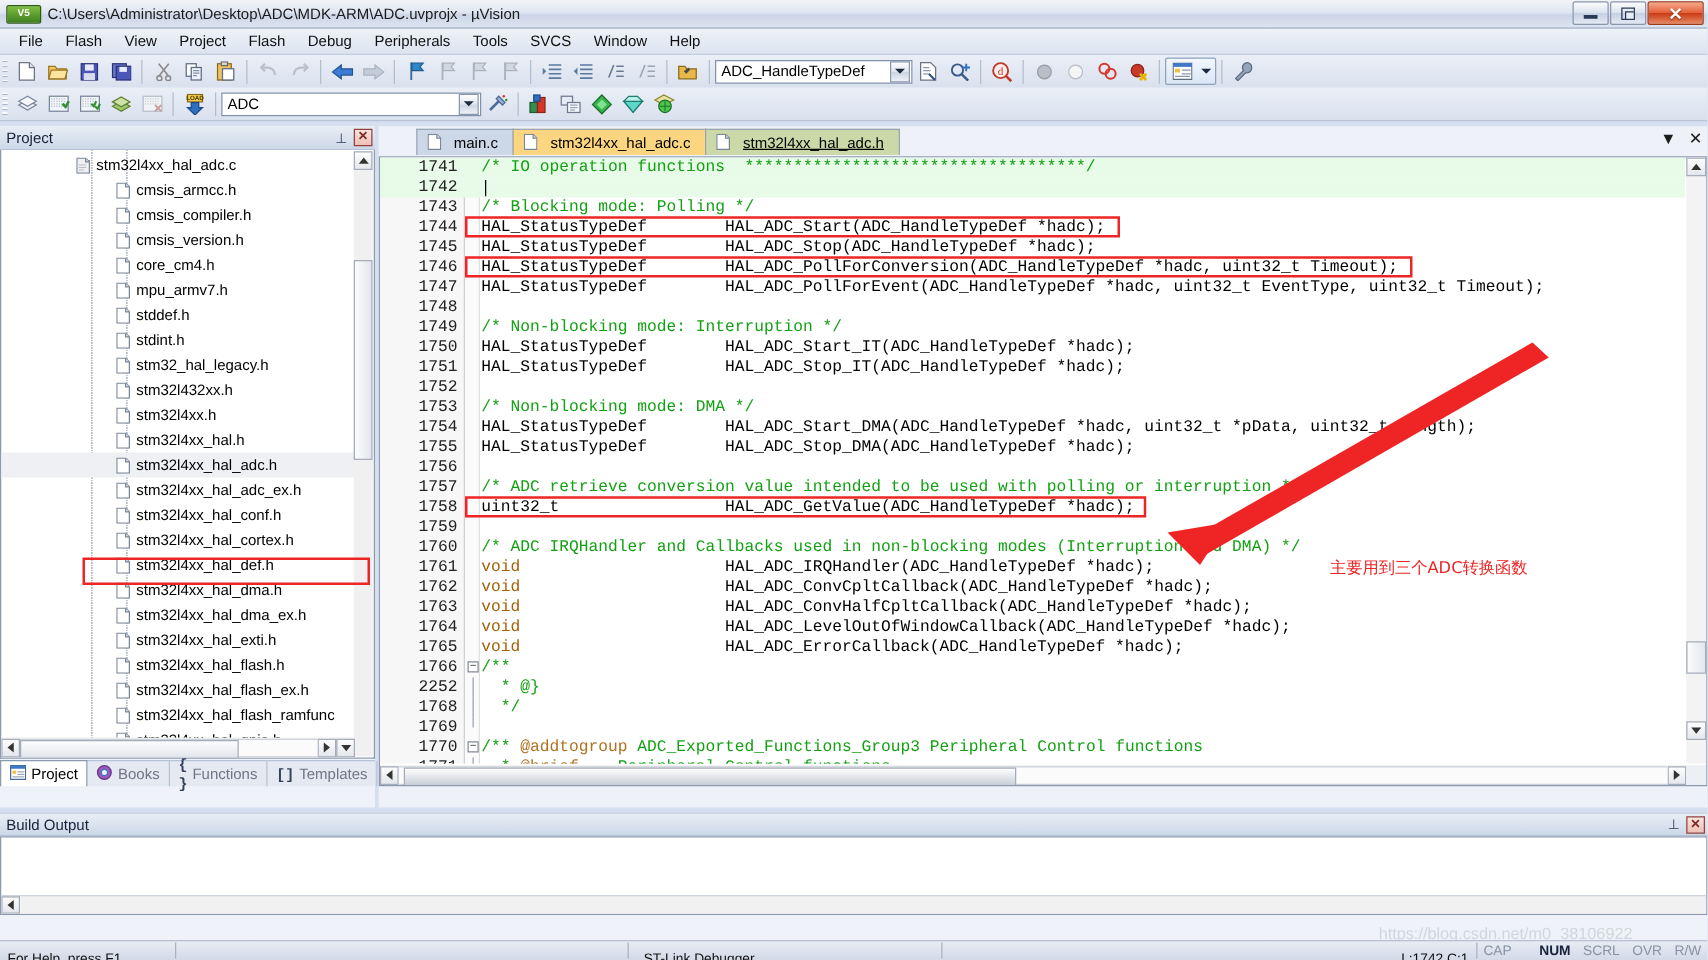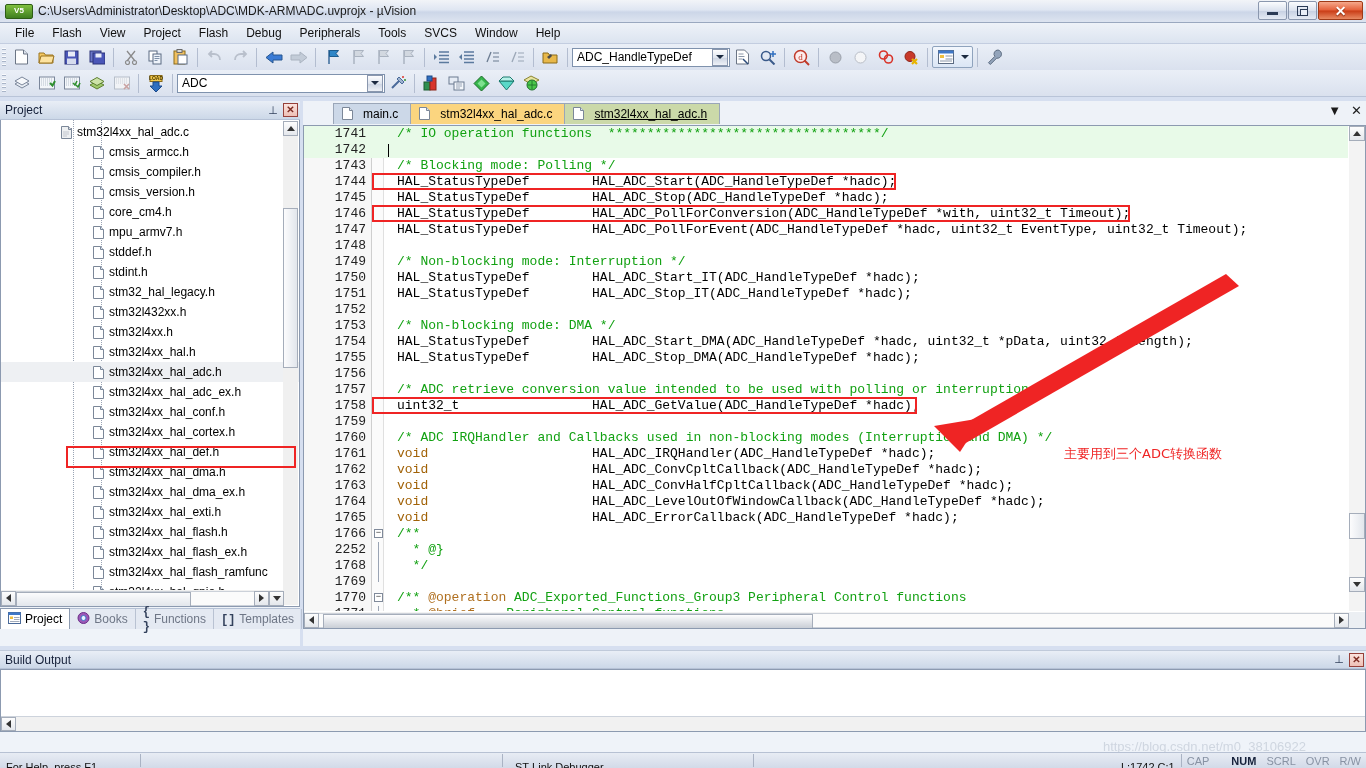--- a/index.html
+++ b/index.html
@@ -198,21 +198,21 @@
   .fold-col { position: absolute; left: 68px; top: 0; width: 12px; bottom: 0; background: #fbfbfb; border-right:1px solid #e0e0e0; }
   .lines { position: absolute; left: 0; top: 0; right: 0; bottom: 0; }
   .cline {
     position: relative; height: 16px; line-height: 16px;
     font-family: "Liberation Mono", monospace; font-size: 13px; white-space: pre;
   }
   .cline .lno {
     position: absolute; left: 0; width: 62px; text-align: right;
     color: #222; font-family: "Liberation Mono", monospace; font-size: 13px;
   }
-  .cline .ctext { position: absolute; left: 93px; color: #000; }
+  .cline .ctext { position: absolute; left: 81px; color: #000; }
   .cline.hl { background: #e8fae8; }
   .cm { color: #12a112; }
   .kw { color: #a16207; }
   .dox { color: #b07020; }
   .fold-box {
     position: absolute; left: 70px; top: 3px; width: 9px; height: 9px;
     border: 1px solid #808a9a; background: #fff; color: #333;
     font-size: 9px; line-height: 7px; text-align: center;
     font-family: "Liberation Mono", monospace;
   }
@@ -934,21 +934,21 @@
     <div class="code-frame">
       <div class="code-scrollport">
         <div class="gutter"></div>
         <div class="fold-col"></div>
         <div class="lines" id="lines">
             <div class="cline hl"><span class="lno">1741</span><span class="ctext"><span class="cm">/* IO operation functions  ***********************************/</span></span></div>
             <div class="cline hl"><span class="lno">1742</span><span class="ctext"></span><span class="caret"></span></div>
             <div class="cline"><span class="lno">1743</span><span class="ctext"><span class="cm">/* Blocking mode: Polling */</span></span></div>
             <div class="cline"><span class="lno">1744</span><span class="ctext"><span>HAL_StatusTypeDef        HAL_ADC_Start(ADC_HandleTypeDef *hadc);</span></span></div>
             <div class="cline"><span class="lno">1745</span><span class="ctext"><span>HAL_StatusTypeDef        HAL_ADC_Stop(ADC_HandleTypeDef *hadc);</span></span></div>
-            <div class="cline"><span class="lno">1746</span><span class="ctext"><span>HAL_StatusTypeDef        HAL_ADC_PollForConversion(ADC_HandleTypeDef *with, uint32_t Timeout);</span></span></div>
+            <div class="cline"><span class="lno">1746</span><span class="ctext"><span>HAL_StatusTypeDef        HAL_ADC_PollForConversion(ADC_HandleTypeDef *hadc, uint32_t Timeout);</span></span></div>
             <div class="cline"><span class="lno">1747</span><span class="ctext"><span>HAL_StatusTypeDef        HAL_ADC_PollForEvent(ADC_HandleTypeDef *hadc, uint32_t EventType, uint32_t Timeout);</span></span></div>
             <div class="cline"><span class="lno">1748</span><span class="ctext"></span></div>
             <div class="cline"><span class="lno">1749</span><span class="ctext"><span class="cm">/* Non-blocking mode: Interruption */</span></span></div>
             <div class="cline"><span class="lno">1750</span><span class="ctext"><span>HAL_StatusTypeDef        HAL_ADC_Start_IT(ADC_HandleTypeDef *hadc);</span></span></div>
             <div class="cline"><span class="lno">1751</span><span class="ctext"><span>HAL_StatusTypeDef        HAL_ADC_Stop_IT(ADC_HandleTypeDef *hadc);</span></span></div>
             <div class="cline"><span class="lno">1752</span><span class="ctext"></span></div>
             <div class="cline"><span class="lno">1753</span><span class="ctext"><span class="cm">/* Non-blocking mode: DMA */</span></span></div>
             <div class="cline"><span class="lno">1754</span><span class="ctext"><span>HAL_StatusTypeDef        HAL_ADC_Start_DMA(ADC_HandleTypeDef *hadc, uint32_t *pData, uint32_t Length);</span></span></div>
             <div class="cline"><span class="lno">1755</span><span class="ctext"><span>HAL_StatusTypeDef        HAL_ADC_Stop_DMA(ADC_HandleTypeDef *hadc);</span></span></div>
             <div class="cline"><span class="lno">1756</span><span class="ctext"></span></div>
@@ -958,21 +958,21 @@
             <div class="cline"><span class="lno">1760</span><span class="ctext"><span class="cm">/* ADC IRQHandler and Callbacks used in non-blocking modes (Interruption and DMA) */</span></span></div>
             <div class="cline"><span class="lno">1761</span><span class="ctext"><span class="kw">void</span><span>                     HAL_ADC_IRQHandler(ADC_HandleTypeDef *hadc);</span></span></div>
             <div class="cline"><span class="lno">1762</span><span class="ctext"><span class="kw">void</span><span>                     HAL_ADC_ConvCpltCallback(ADC_HandleTypeDef *hadc);</span></span></div>
             <div class="cline"><span class="lno">1763</span><span class="ctext"><span class="kw">void</span><span>                     HAL_ADC_ConvHalfCpltCallback(ADC_HandleTypeDef *hadc);</span></span></div>
             <div class="cline"><span class="lno">1764</span><span class="ctext"><span class="kw">void</span><span>                     HAL_ADC_LevelOutOfWindowCallback(ADC_HandleTypeDef *hadc);</span></span></div>
             <div class="cline"><span class="lno">1765</span><span class="ctext"><span class="kw">void</span><span>                     HAL_ADC_ErrorCallback(ADC_HandleTypeDef *hadc);</span></span></div>
             <div class="cline"><span class="lno">1766</span><span class="fold-box">−</span><span class="ctext"><span class="cm">/**</span></span></div>
             <div class="cline"><span class="lno">2252</span><span class="fold-line"></span><span class="ctext"><span class="cm">  * @}</span></span></div>
             <div class="cline"><span class="lno">1768</span><span class="fold-line"></span><span class="ctext"><span class="cm">  */</span></span></div>
             <div class="cline"><span class="lno">1769</span><span class="fold-line" style="height: 8px;"></span><span class="ctext"></span></div>
-            <div class="cline"><span class="lno">1770</span><span class="fold-box">−</span><span class="ctext"><span class="cm">/** </span><span class="dox">@operation</span><span class="cm"> ADC_Exported_Functions_Group3 Peripheral Control functions</span></span></div>
+            <div class="cline"><span class="lno">1770</span><span class="fold-box">−</span><span class="ctext"><span class="cm">/** </span><span class="dox">@addtogroup</span><span class="cm"> ADC_Exported_Functions_Group3 Peripheral Control functions</span></span></div>
             <div class="cline"><span class="lno">1771</span><span class="fold-line"></span><span class="ctext"><span class="cm">  * </span><span class="dox">@brief</span><span class="cm">    Peripheral Control functions</span></span></div>
           </div>
 
         <div class="redbox" style="left:68px; top:47px; width:524px; height:17px;"></div>
         <div class="redbox" style="left:68px; top:79px; width:758px; height:17px;"></div>
         <div class="redbox" style="left:68px; top:271px; width:545px; height:17px;"></div>
 
         <svg class="arrow-svg" style="left:600px; top:140px; width:360px; height:200px;" viewBox="0 0 360 200">
           <g fill="#ef2424">
             <path d="M322 8 L335 20 L60 178 L48 165 Z"></path>

